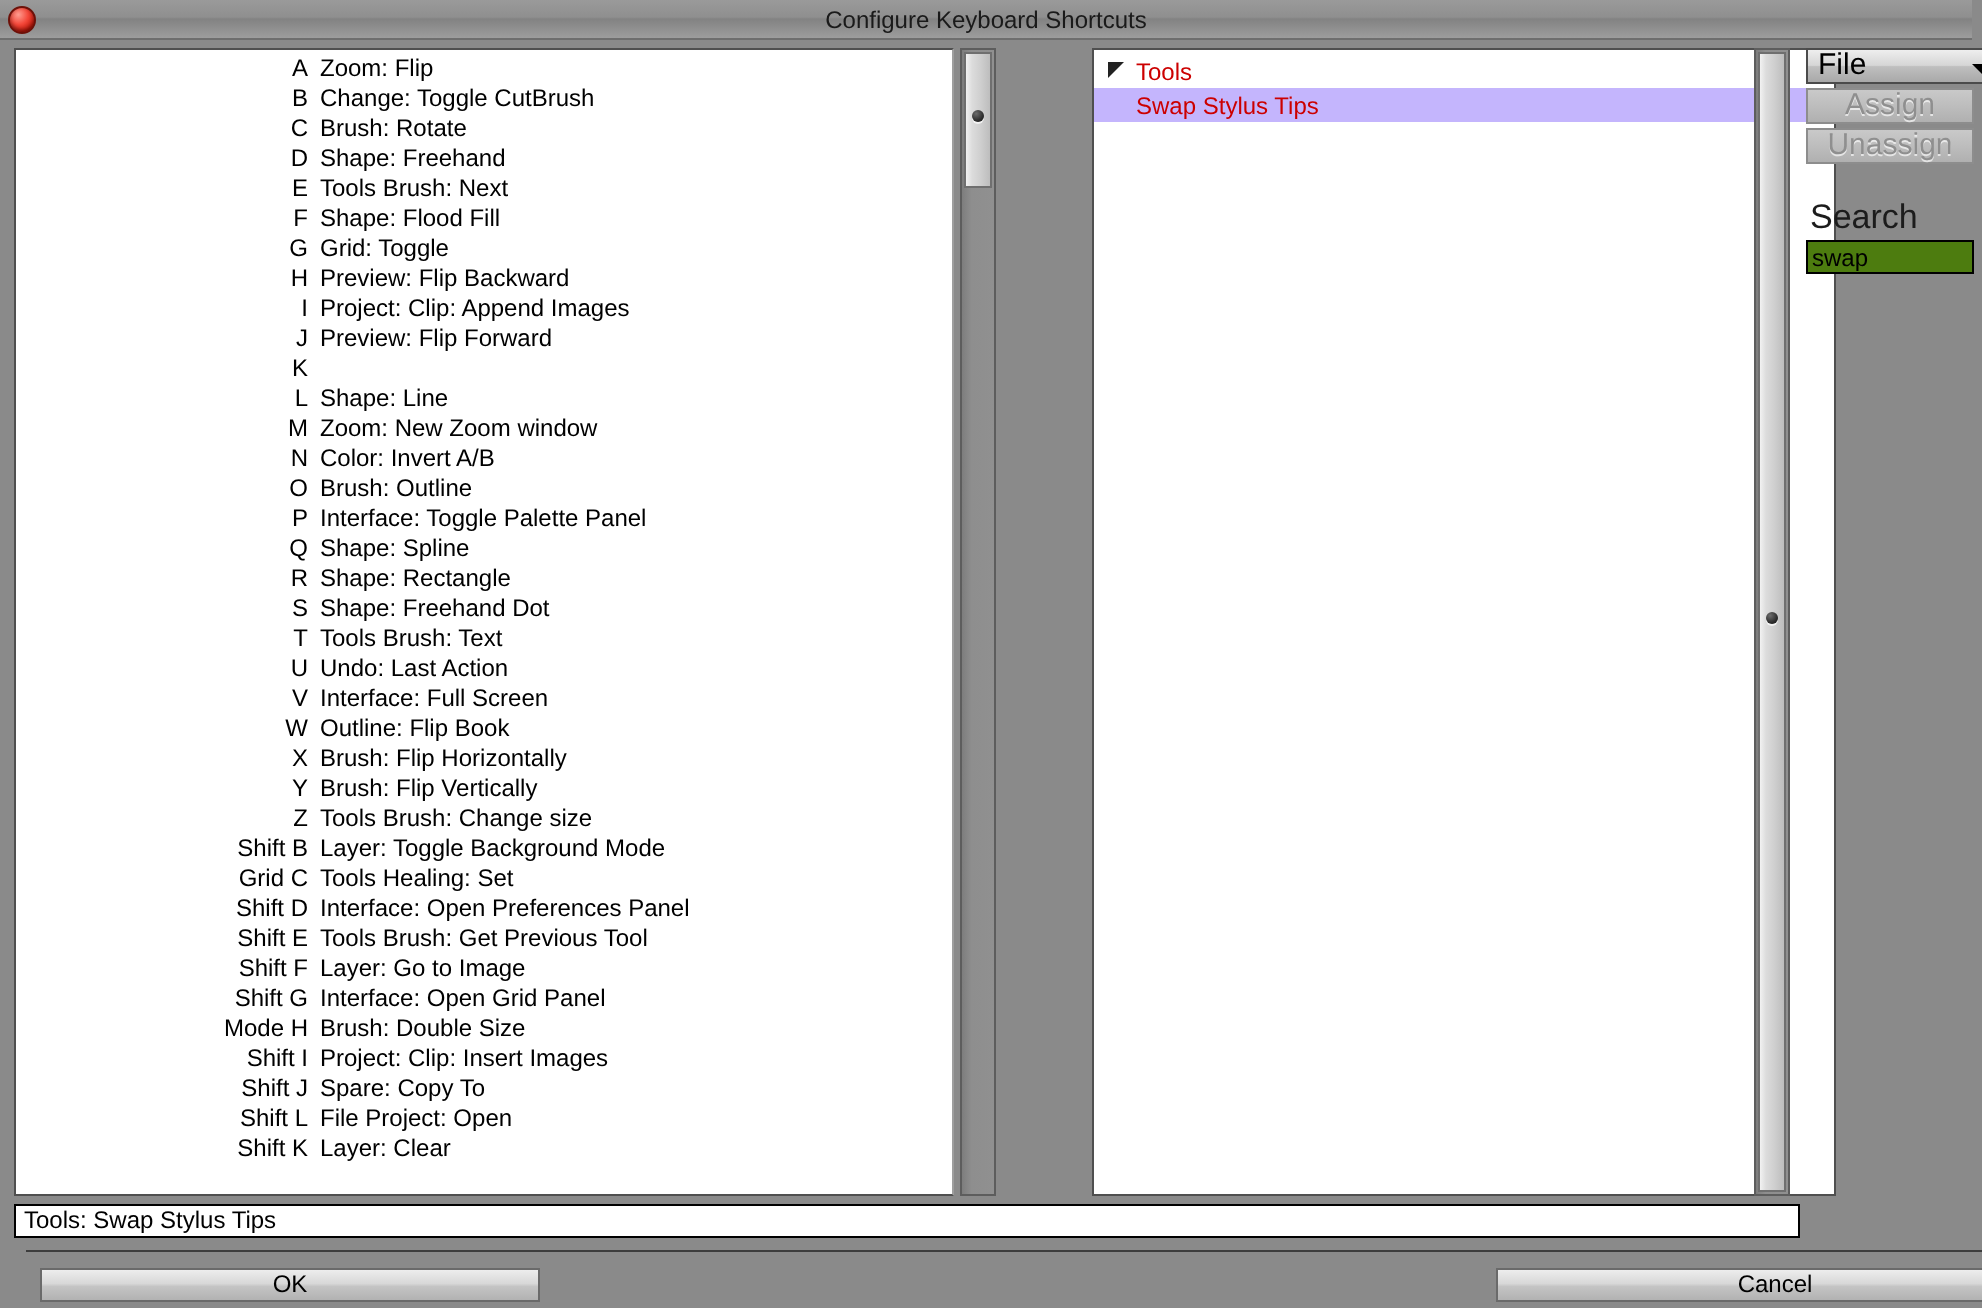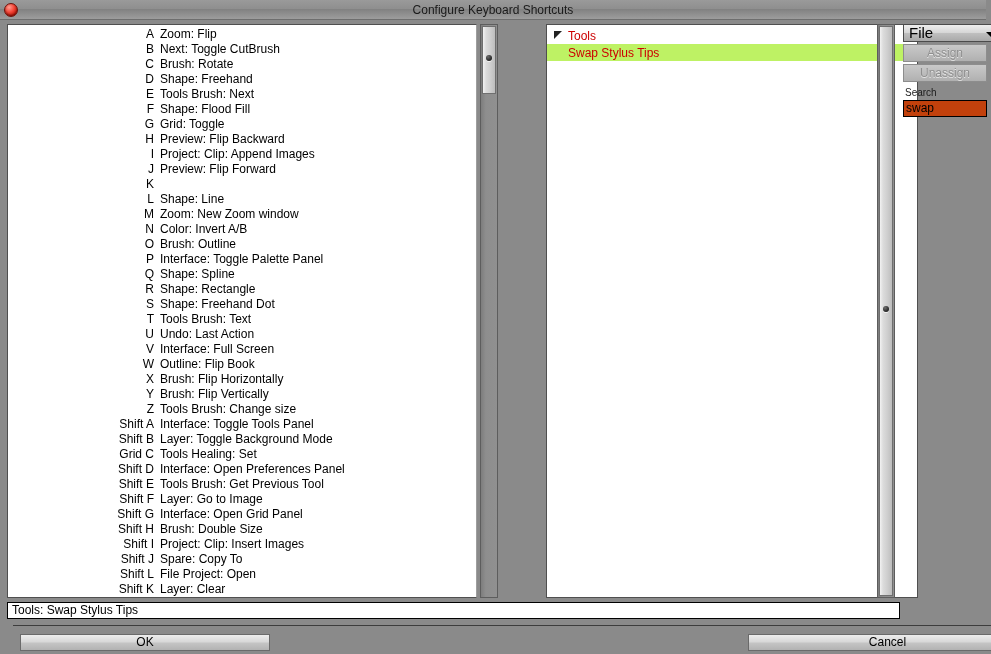--- a/index.html
+++ b/index.html
@@ -117,21 +117,21 @@
   .tree-row {
     display: flex;
     align-items: center;
     height: 17px;
     font-size: 12px;
     color: #cc0000;
     white-space: nowrap;
     padding-left: 4px;
     cursor: pointer;
   }
-  .tree-row.selected { background: #bef264; }
+  .tree-row.selected { background: #c4b5fd; }
   .tree-twisty {
     width: 14px;
     flex: 0 0 14px;
     display: flex;
     align-items: center;
     justify-content: center;
   }
   .tree-twisty svg { display: block; }
   .tree-label { padding-left: 3px; }
   .tree-row.child .tree-label { padding-left: 17px; }
@@ -161,36 +161,36 @@
     border-left: 5px solid transparent;
     border-right: 5px solid transparent;
     border-top: 5px solid #000;
   }
   .btn-disabled {
     width: 84px; height: 18px;
     margin-top: 2px;
     background: linear-gradient(to bottom, #c9c9c9 0%, #bdbdbd 50%, #b0b0b0 100%);
     border: 1px solid #8d8d8d;
     box-sizing: border-box;
-    font-size: 12px;
+    font-size: 15px;
     color: #8f8f8f;
     text-shadow: 0 1px 0 rgba(255,255,255,.65);
     line-height: 16px;
     text-align: center;
   }
   .search-label {
-    margin-top: 5px;
-    font-size: 10px;
+    margin-top: 17px;
+    font-size: 17px;
     color: #1c1c1c;
     padding-left: 2px;
   }
   .search-input {
     width: 84px; height: 17px;
     margin-top: 1px;
-    background: #c2410c;
+    background: #4d7c0f;
     border: 1px solid #000;
     box-sizing: border-box;
     font-size: 12px;
     color: #000;
     line-height: 15px;
     padding-left: 2px;
     font-family: "Liberation Sans", sans-serif;
   }
 
   
@@ -244,21 +244,21 @@
 </div>
 
 <div class="list-panel">
   <div class="shortcut-list" id="shortcut-list">
       <div class="shortcut-row">
         <span class="sc-key">A</span>
         <span class="sc-desc">Zoom: Flip</span>
       </div>
       <div class="shortcut-row">
         <span class="sc-key">B</span>
-        <span class="sc-desc">Next: Toggle CutBrush</span>
+        <span class="sc-desc">Change: Toggle CutBrush</span>
       </div>
       <div class="shortcut-row">
         <span class="sc-key">C</span>
         <span class="sc-desc">Brush: Rotate</span>
       </div>
       <div class="shortcut-row">
         <span class="sc-key">D</span>
         <span class="sc-desc">Shape: Freehand</span>
       </div>
       <div class="shortcut-row">
@@ -343,24 +343,20 @@
       </div>
       <div class="shortcut-row">
         <span class="sc-key">Y</span>
         <span class="sc-desc">Brush: Flip Vertically</span>
       </div>
       <div class="shortcut-row">
         <span class="sc-key">Z</span>
         <span class="sc-desc">Tools Brush: Change size</span>
       </div>
       <div class="shortcut-row">
-        <span class="sc-key">Shift A</span>
-        <span class="sc-desc">Interface: Toggle Tools Panel</span>
-      </div>
-      <div class="shortcut-row">
         <span class="sc-key">Shift B</span>
         <span class="sc-desc">Layer: Toggle Background Mode</span>
       </div>
       <div class="shortcut-row">
         <span class="sc-key">Grid C</span>
         <span class="sc-desc">Tools Healing: Set</span>
       </div>
       <div class="shortcut-row">
         <span class="sc-key">Shift D</span>
         <span class="sc-desc">Interface: Open Preferences Panel</span>
@@ -371,21 +367,21 @@
       </div>
       <div class="shortcut-row">
         <span class="sc-key">Shift F</span>
         <span class="sc-desc">Layer: Go to Image</span>
       </div>
       <div class="shortcut-row">
         <span class="sc-key">Shift G</span>
         <span class="sc-desc">Interface: Open Grid Panel</span>
       </div>
       <div class="shortcut-row">
-        <span class="sc-key">Shift H</span>
+        <span class="sc-key">Mode H</span>
         <span class="sc-desc">Brush: Double Size</span>
       </div>
       <div class="shortcut-row">
         <span class="sc-key">Shift I</span>
         <span class="sc-desc">Project: Clip: Insert Images</span>
       </div>
       <div class="shortcut-row">
         <span class="sc-key">Shift J</span>
         <span class="sc-desc">Spare: Copy To</span>
       </div>

